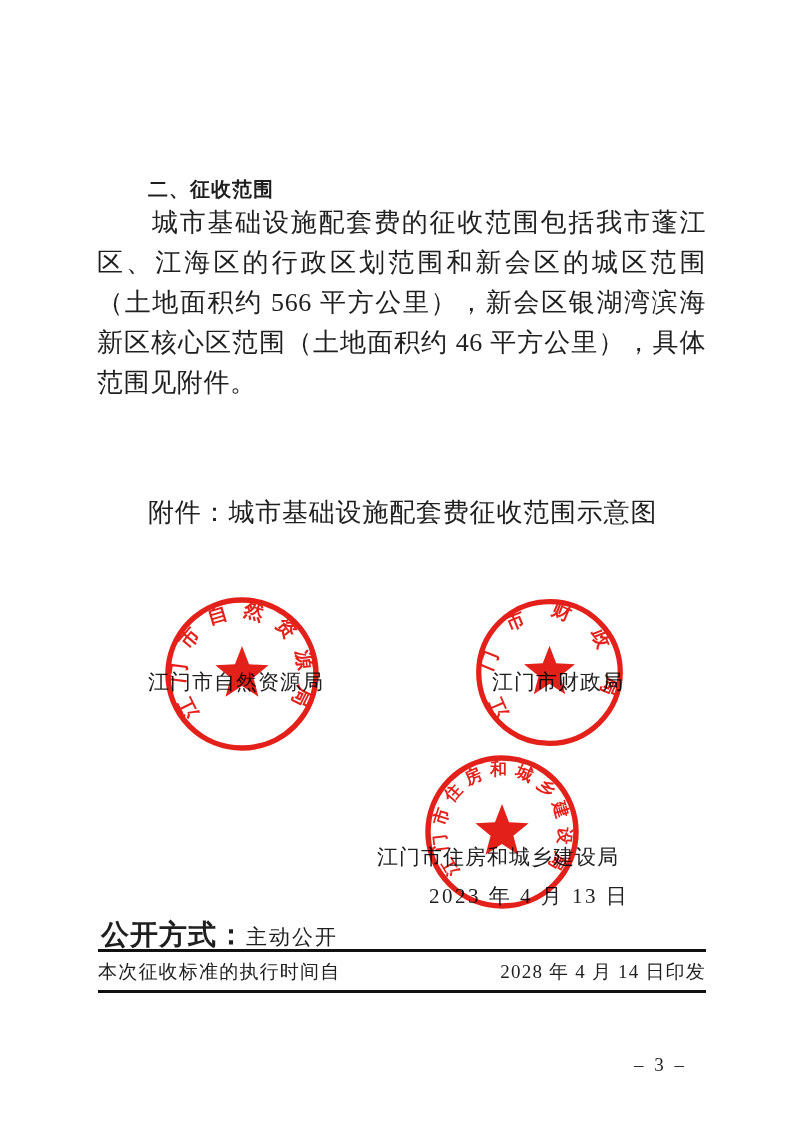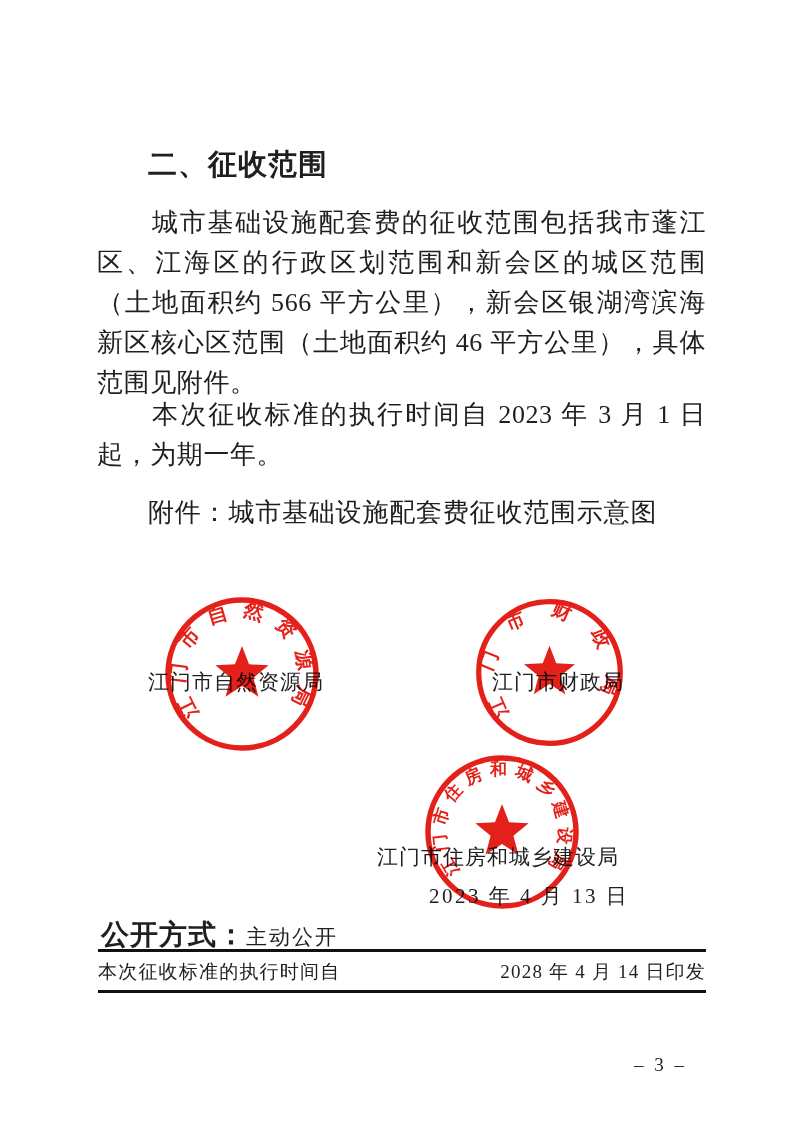--- a/index.html
+++ b/index.html
@@ -10,26 +10,27 @@
   .page{
     position:relative;
     width:800px;height:1131px;
     background:#ffffff;
     overflow:hidden;
     font-family:"Liberation Serif", serif;
     color:var(--ink);
   }
   .heading{
     position:absolute;
-    font-family:Liberation Serif, serif;
+    font-family:Liberation Mono, monospace;
     font-weight:700;
-    font-size:29px;
+    font-size:20px;
     line-height:26px;
     letter-spacing:1px;
     white-space:nowrap;
+    margin-top:27px;
   }
   .para{
     position:absolute;
     left:97px;width:609px;
     font-size:26px;
     line-height:40px;
     letter-spacing:0.6px;
     text-align:justify;
     text-indent:55px;
     margin-top:20px;
@@ -104,21 +105,20 @@
   }
 </style>
 </head>
 <body>
 
 <div class="page">
 
   <div class="heading" style="left:148px;top:151px">二、征收范围</div>
   <div class="para" style="top:183px">城市基础设施配套费的征收范围包括我市蓬江区、江海区的行政区划范围和新会区的城区范围（土地面积约 566 平方公里），新会区银湖湾滨海新区核心区范围（土地面积约 46 平方公里），具体范围见附件。</div>
 
-  <div class="para" style="top:375px">本次征收标准的执行时间自 2023 年 3 月 1 日起，为期一年。</div>
 
   <div class="attach" style="left:148px;top:498px">附件：城市基础设施配套费征收范围示意图</div>
 
   <div class="sig" style="left:148px;top:670px">江门市自然资源局</div>
   <div class="sig" style="left:492px;top:670px">江门市财政局</div>
   <div class="sig" style="left:377px;top:845px">江门市住房和城乡建设局</div>
   <div class="sig-date" style="left:429px;top:884px">2023 年 4 月 13 日</div>
 
   <svg class="seal" style="left:162px;top:594px" width="160" height="160" viewBox="0 0 160 160">
     <circle cx="80" cy="80" r="74" fill="none" stroke="var(--seal-red)" stroke-width="5.5"></circle>

